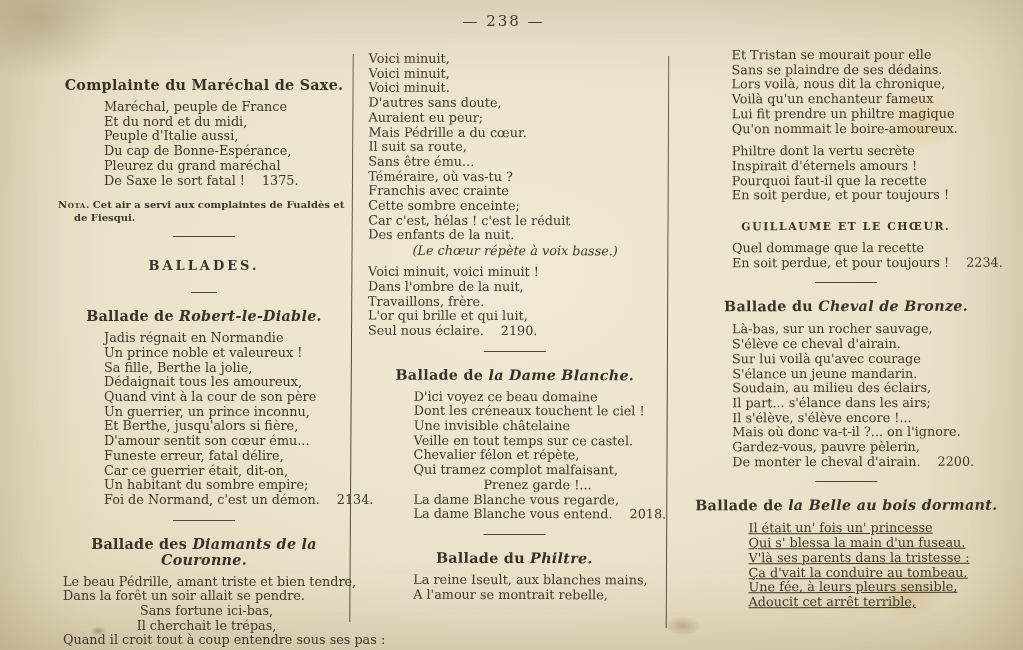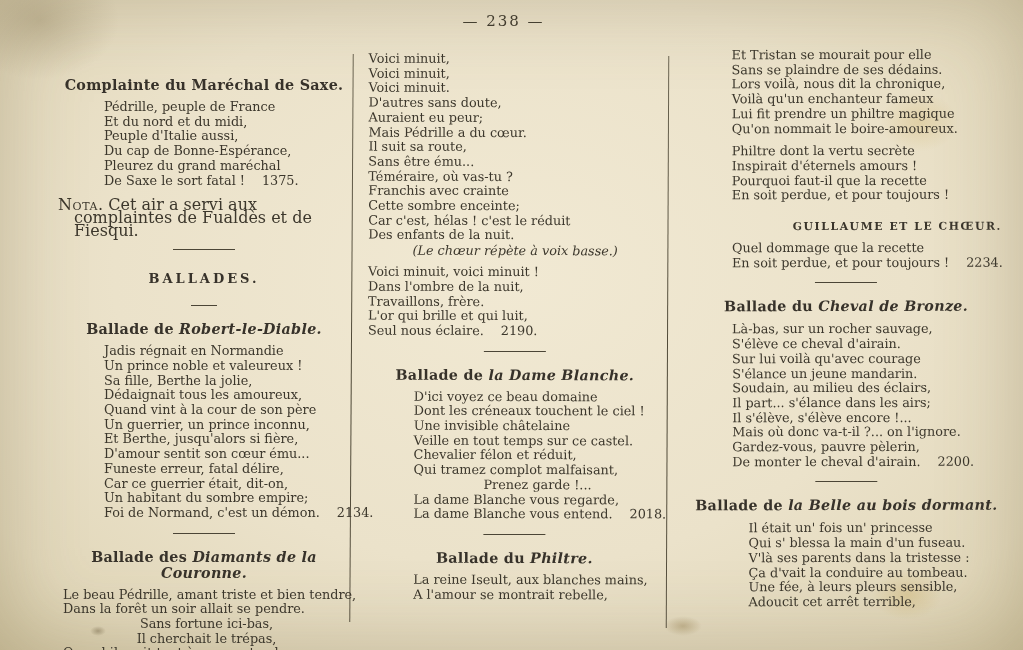--- a/index.html
+++ b/index.html
@@ -44,49 +44,49 @@
     letter-spacing:3px;margin-top:21px;color:#37322a;}
   .divider{width:62px;border-top:1.6px solid #4b4536;margin:12px auto 0;}
   .divider.dash{width:26px;margin-top:19px;}
   .verse{font-size:12.8px;line-height:14.7px;margin-top:7px;}
   .verse .line{white-space:nowrap;}
   .verse.center{text-align:left;}
   .verse .line.center{text-align:center;white-space:normal;}
   .indent-med{padding-left:46px;}
   .col3 .indent-med{padding-left:42px;}
   .indent-none{padding-left:5px;}
-  .indent-lg{padding-left:58px;}
+  .indent-lg{padding-left:58px;text-decoration:underline;}
   .col3 .verse{margin-top:8px;}
   .num{margin-left:17px;}
-  .note{font-size:16px;line-height:13px;margin:10px 0 0;
-    padding-left:16px;text-indent:-16px;}
+  .note{font-size:10px;line-height:13px;margin:10px 0 0;
+    padding-left:16px;text-indent:-16px;font-weight:bold;}
   .note .sc{font-variant:small-caps;letter-spacing:.6px;}
   .stage{font-style:italic;text-align:center;font-size:12.8px;}
-  .speaker{text-align:right;font-size:10.8px;font-weight:bold;
+  .speaker{text-align:center;font-size:10.8px;font-weight:bold;
     letter-spacing:1.6px;margin-top:17px;color:#3a352b;}
 </style>
 </head>
 <body>
 
 <div class="paper"></div>
 <div class="stain s1"></div>
 <div class="stain s2"></div>
 <div class="stain s3"></div>
 <div class="stain s4"></div>
 <div class="stain s5"></div>
 
 <div class="pagenum">— 238 —</div>
 
 <div class="rule rule1"></div>
 <div class="rule rule2"></div>
 
 <div class="col col1">
     <h3 class="heading"><span>Complainte du Maréchal de Saxe.</span></h3>
     <div class="verse indent-med">
-      <div class="line"><span>Pédrille, peuple de France</span></div>
+      <div class="line"><span>Maréchal, peuple de France</span></div>
       <div class="line"><span>Et du nord et du midi,</span></div>
       <div class="line"><span>Peuple d'Italie aussi,</span></div>
       <div class="line"><span>Du cap de Bonne-Espérance,</span></div>
       <div class="line"><span>Pleurez du grand maréchal</span></div>
       <div class="line"><span>De Saxe le sort fatal !</span><span class="num">1375.</span></div>
     </div>
     <p class="note"><span class="sc">Nota</span><span>. Cet air a servi aux complaintes de Fualdès et de Fiesqui.</span></p>
     <div class="divider"></div>
     <div class="section-title">BALLADES.</div>
     <div class="divider dash"></div>
@@ -139,21 +139,21 @@
       <div class="line"><span>L'or qui brille et qui luit,</span></div>
       <div class="line"><span>Seul nous éclaire.</span><span class="num">2190.</span></div>
     </div>
     <div class="divider"></div>
     <h3 class="heading"><span>Ballade de </span><em>la Dame Blanche.</em></h3>
     <div class="verse indent-med">
       <div class="line"><span>D'ici voyez ce beau domaine</span></div>
       <div class="line"><span>Dont les créneaux touchent le ciel !</span></div>
       <div class="line"><span>Une invisible châtelaine</span></div>
       <div class="line"><span>Veille en tout temps sur ce castel.</span></div>
-      <div class="line"><span>Chevalier félon et réduit,</span></div>
+      <div class="line"><span>Chevalier félon et répète,</span></div>
       <div class="line"><span>Qui tramez complot malfaisant,</span></div>
       <div class="line center"><span>Prenez garde !...</span></div>
       <div class="line"><span>La dame Blanche vous regarde,</span></div>
       <div class="line"><span>La dame Blanche vous entend.</span><span class="num">2018.</span></div>
     </div>
     <div class="divider"></div>
     <h3 class="heading"><span>Ballade du </span><em>Philtre.</em></h3>
     <div class="verse indent-med">
       <div class="line"><span>La reine Iseult, aux blanches mains,</span></div>
       <div class="line"><span>A l'amour se montrait rebelle,</span></div>

